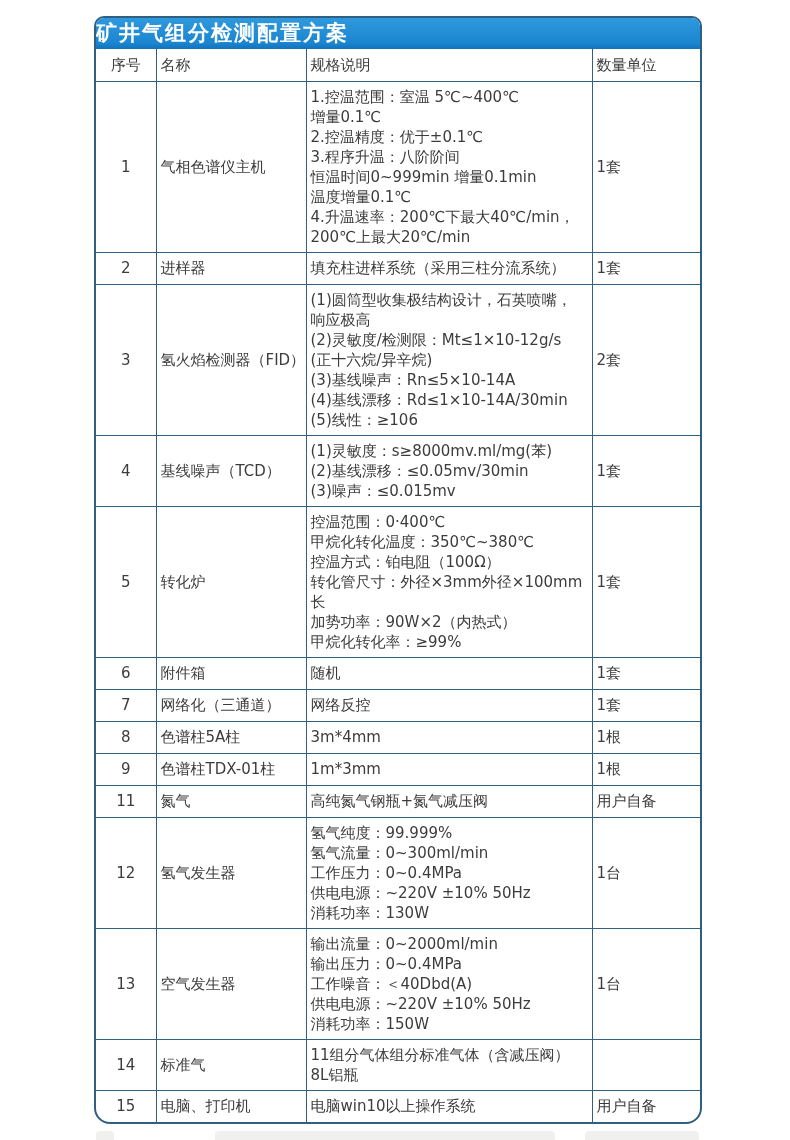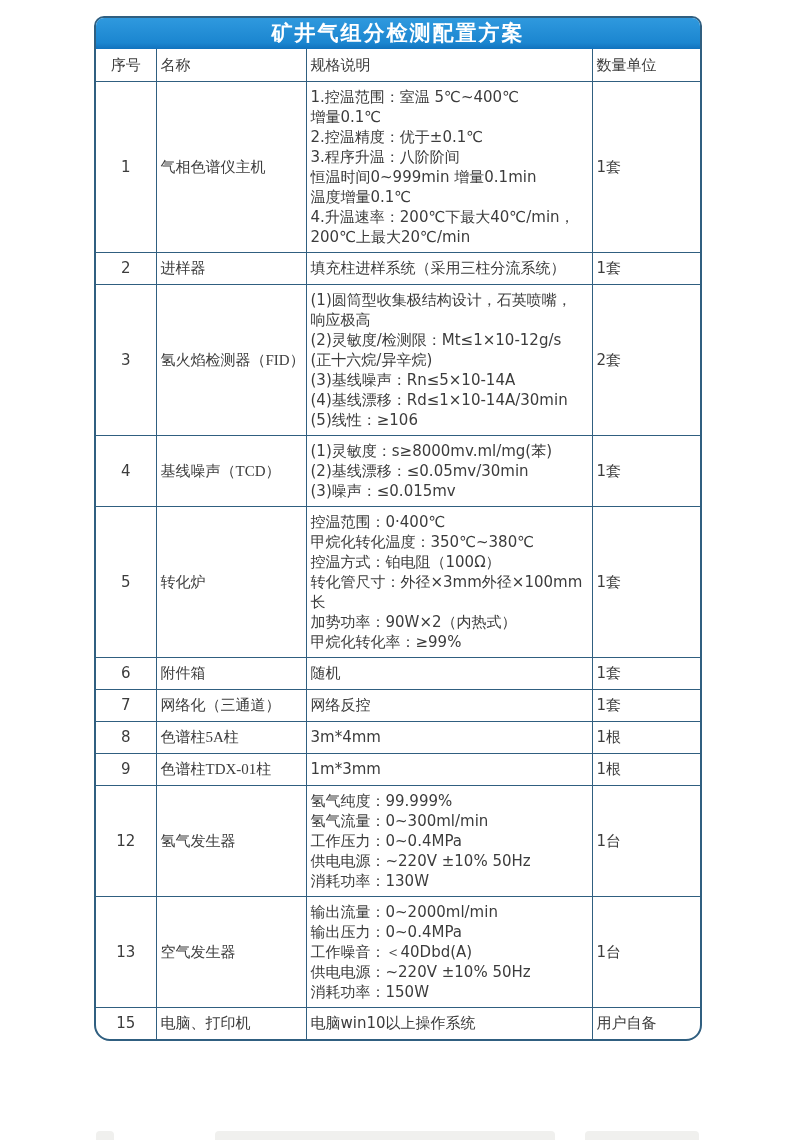--- a/index.html
+++ b/index.html
@@ -11,21 +11,21 @@
   }
   .card{
     position:absolute; left:94px; top:16px; width:608px;
     border:2px solid #305f80;
     border-radius:10px 10px 16px 16px;
     overflow:hidden; background:#ffffff;
   }
   .title-bar{
     height:31px;
     background:linear-gradient(#2f99de,#1b86d0 80%,#1172bd);
-    display:flex; align-items:center; justify-content:center;
+    display:flex; align-items:center; justify-content:flex-start;
   }
   .title-bar .title{
     color:#ffffff; font-size:21px; font-weight:bold; letter-spacing:2px;
     line-height:1;
   }
   table.spec-table{
     width:100%; border-collapse:collapse; table-layout:fixed;
   }
   .spec-table col.c-no   { width:60px; }
   .spec-table col.c-name { width:150px; }
@@ -39,21 +39,21 @@
     line-height:20px;
     padding:5px 4px;
   }
   
   .spec-table tr td:first-child, .spec-table tr th:first-child{ border-left:none; }
   .spec-table tr td:last-child,  .spec-table tr th:last-child { border-right:none; }
   .spec-table tr:last-child td { border-bottom:none; }
   .spec-table thead th { border-top:none; text-align:left; height:32px; }
   .th-no { text-align:center !important; }
   .td-no { text-align:center; }
-  .td-name { padding-left:11px; white-space:nowrap;font-family:Liberation Serif, serif; }
+  .td-name { padding-left:11px; white-space:nowrap; }
   .th-name { padding-left:11px; }
   .td-spec { padding-left:8px; padding-right:2px; white-space:pre-line; }
   .th-spec { padding-left:8px; }
   .td-qty  { padding-left:10px; }
   .th-qty  { padding-left:10px;margin-left:17px; }
   tr.h32 { height:32px; }
   tr.h48 { height:50px; }
   tr.h68 { height:70px; }
   
   .fragment{
@@ -154,39 +154,52 @@
         <td class="td-name">色谱柱5A柱</td>
         <td class="td-spec">3m*4mm</td>
         <td class="td-qty">1根</td>
       </tr>
       <tr class="h32">
         <td class="td-no">9</td>
         <td class="td-name">色谱柱TDX-01柱</td>
         <td class="td-spec">1m*3mm</td>
         <td class="td-qty">1根</td>
       </tr>
+      <tr class="h32">
+        <td class="td-no">11</td>
+        <td class="td-name">氮气</td>
+        <td class="td-spec">高纯氮气钢瓶+氮气减压阀</td>
+        <td class="td-qty">用户自备</td>
+      </tr>
       <tr>
         <td class="td-no">12</td>
         <td class="td-name">氢气发生器</td>
         <td class="td-spec">氢气纯度：99.999%
 氢气流量：0~300ml/min
 工作压力：0~0.4MPa
 供电电源：~220V ±10% 50Hz
 消耗功率：130W</td>
         <td class="td-qty">1台</td>
       </tr>
       <tr>
         <td class="td-no">13</td>
         <td class="td-name">空气发生器</td>
         <td class="td-spec">输出流量：0~2000ml/min
 输出压力：0~0.4MPa
 工作噪音：＜40Dbd(A)
 供电电源：~220V ±10% 50Hz
 消耗功率：150W</td>
         <td class="td-qty">1台</td>
+      </tr>
+      <tr class="h48">
+        <td class="td-no">14</td>
+        <td class="td-name">标准气</td>
+        <td class="td-spec">11组分气体组分标准气体（含减压阀）
+8L铝瓶</td>
+        <td class="td-qty"></td>
       </tr>
       <tr class="h32">
         <td class="td-no">15</td>
         <td class="td-name">电脑、打印机</td>
         <td class="td-spec">电脑win10以上操作系统</td>
         <td class="td-qty">用户自备</td>
       </tr>
     </tbody>
   </table>
 </div>

